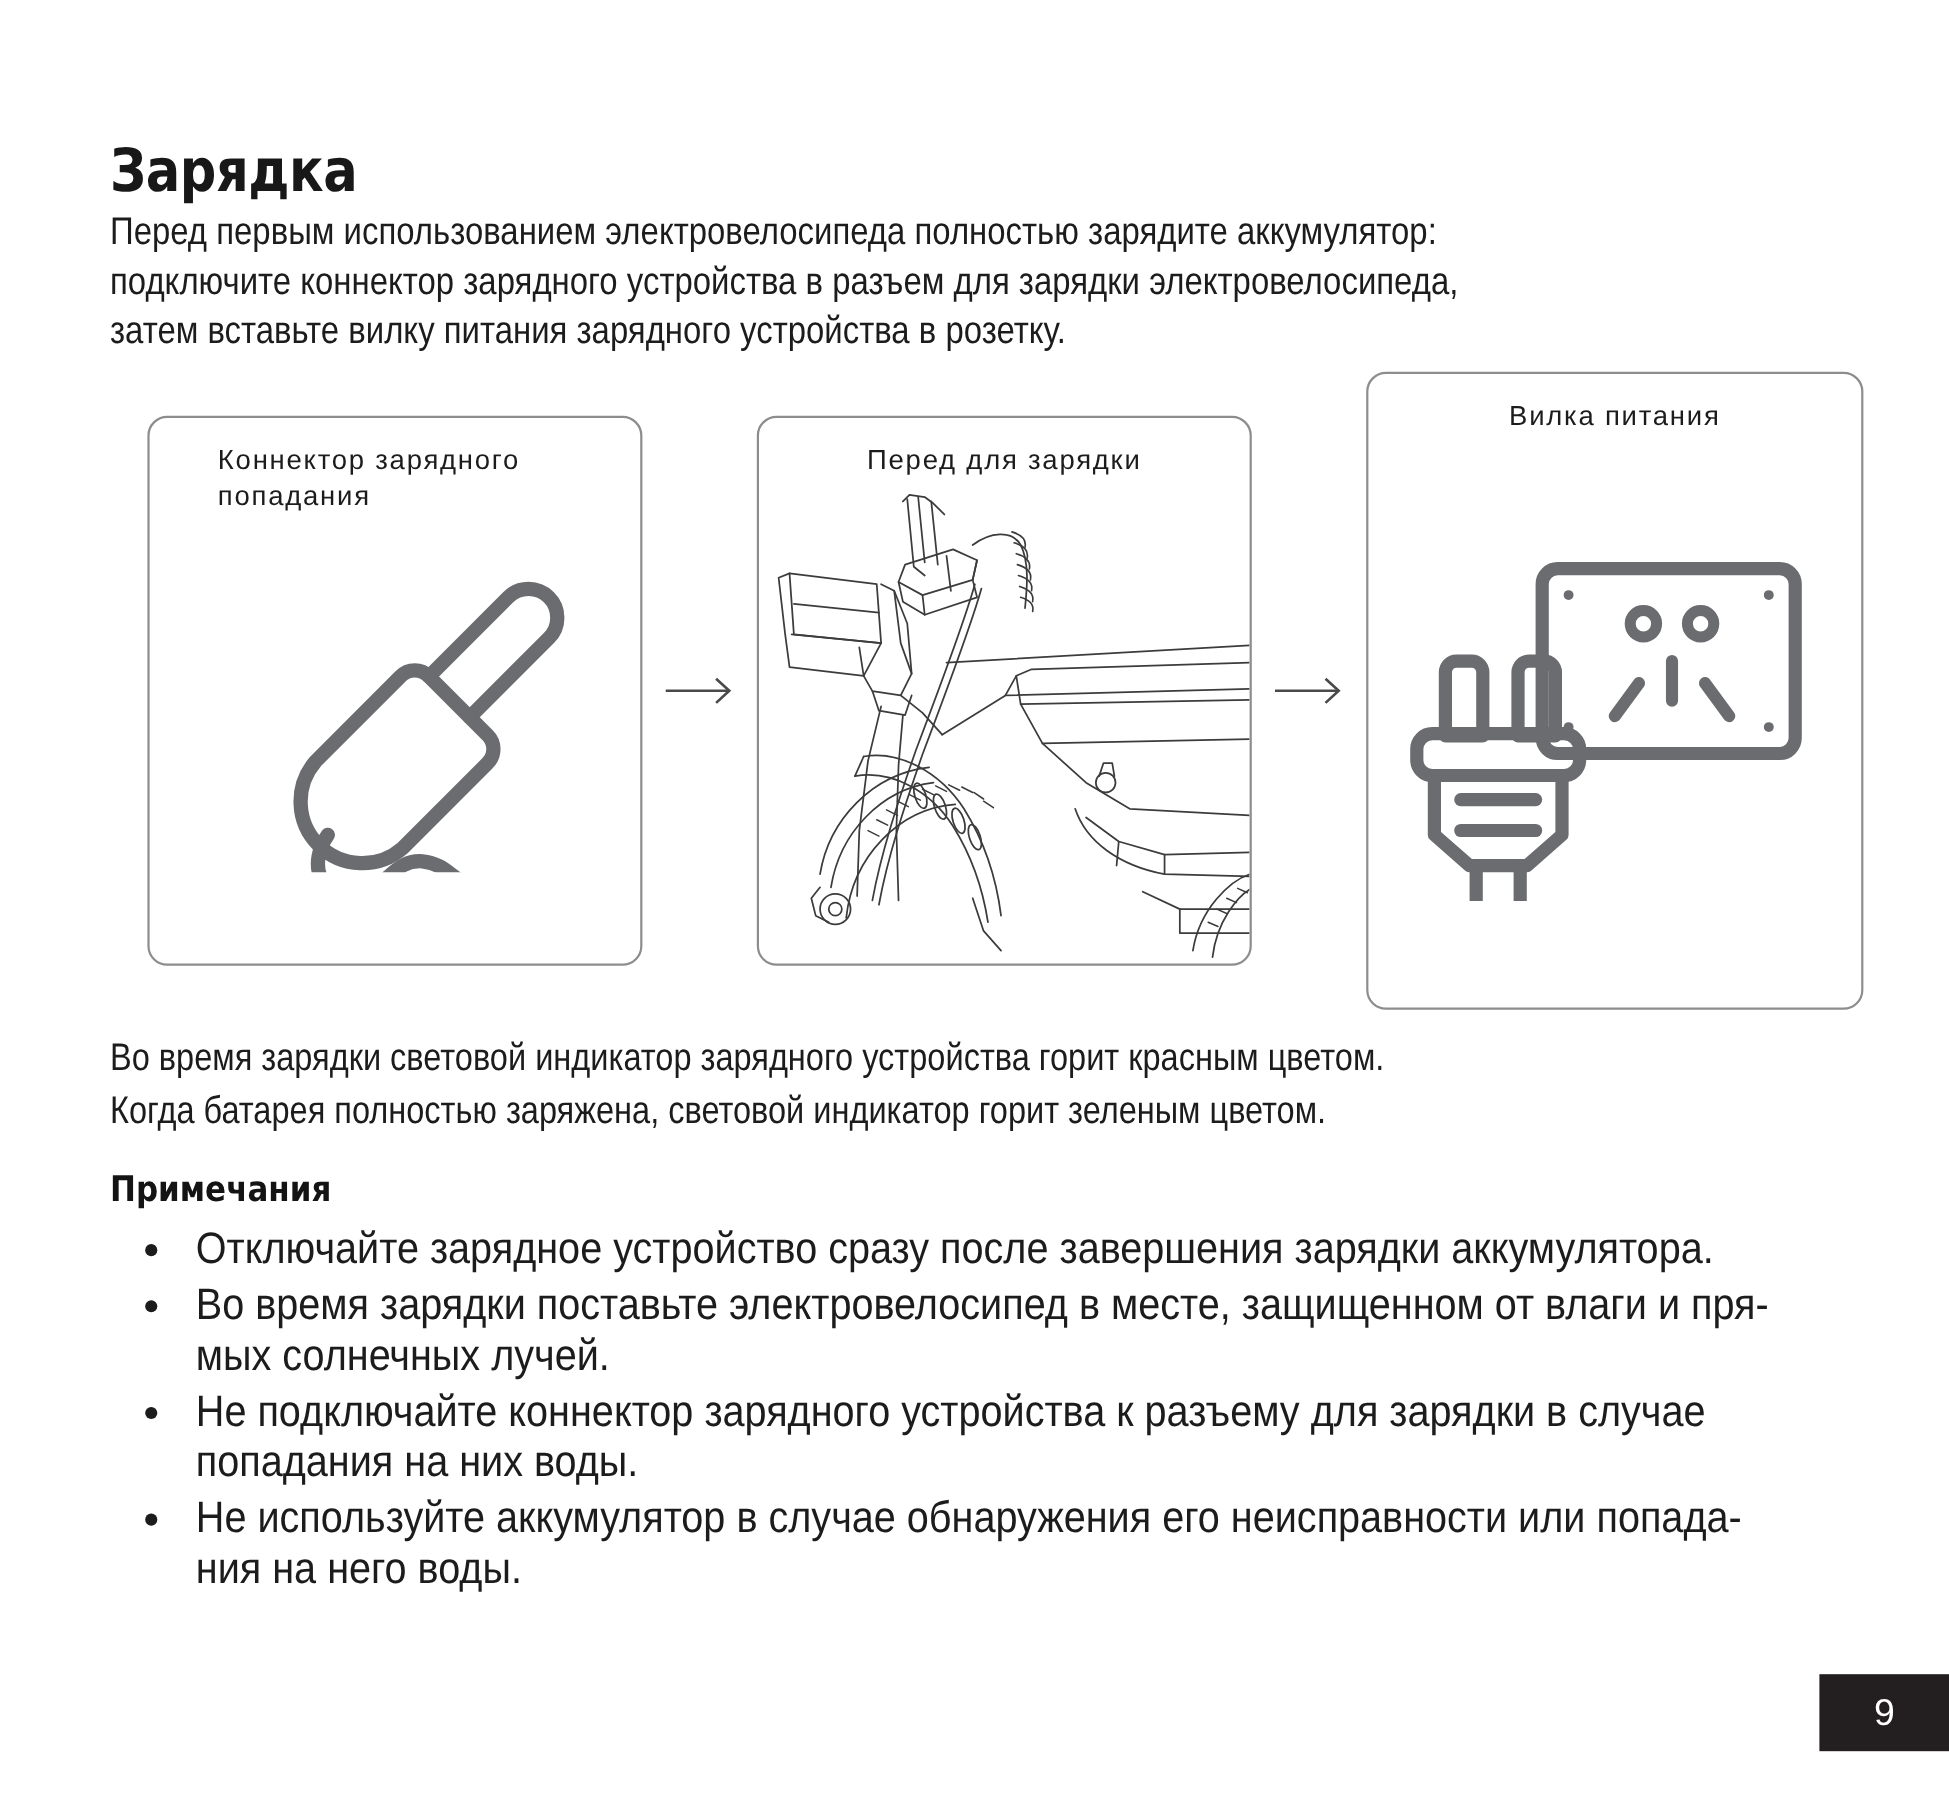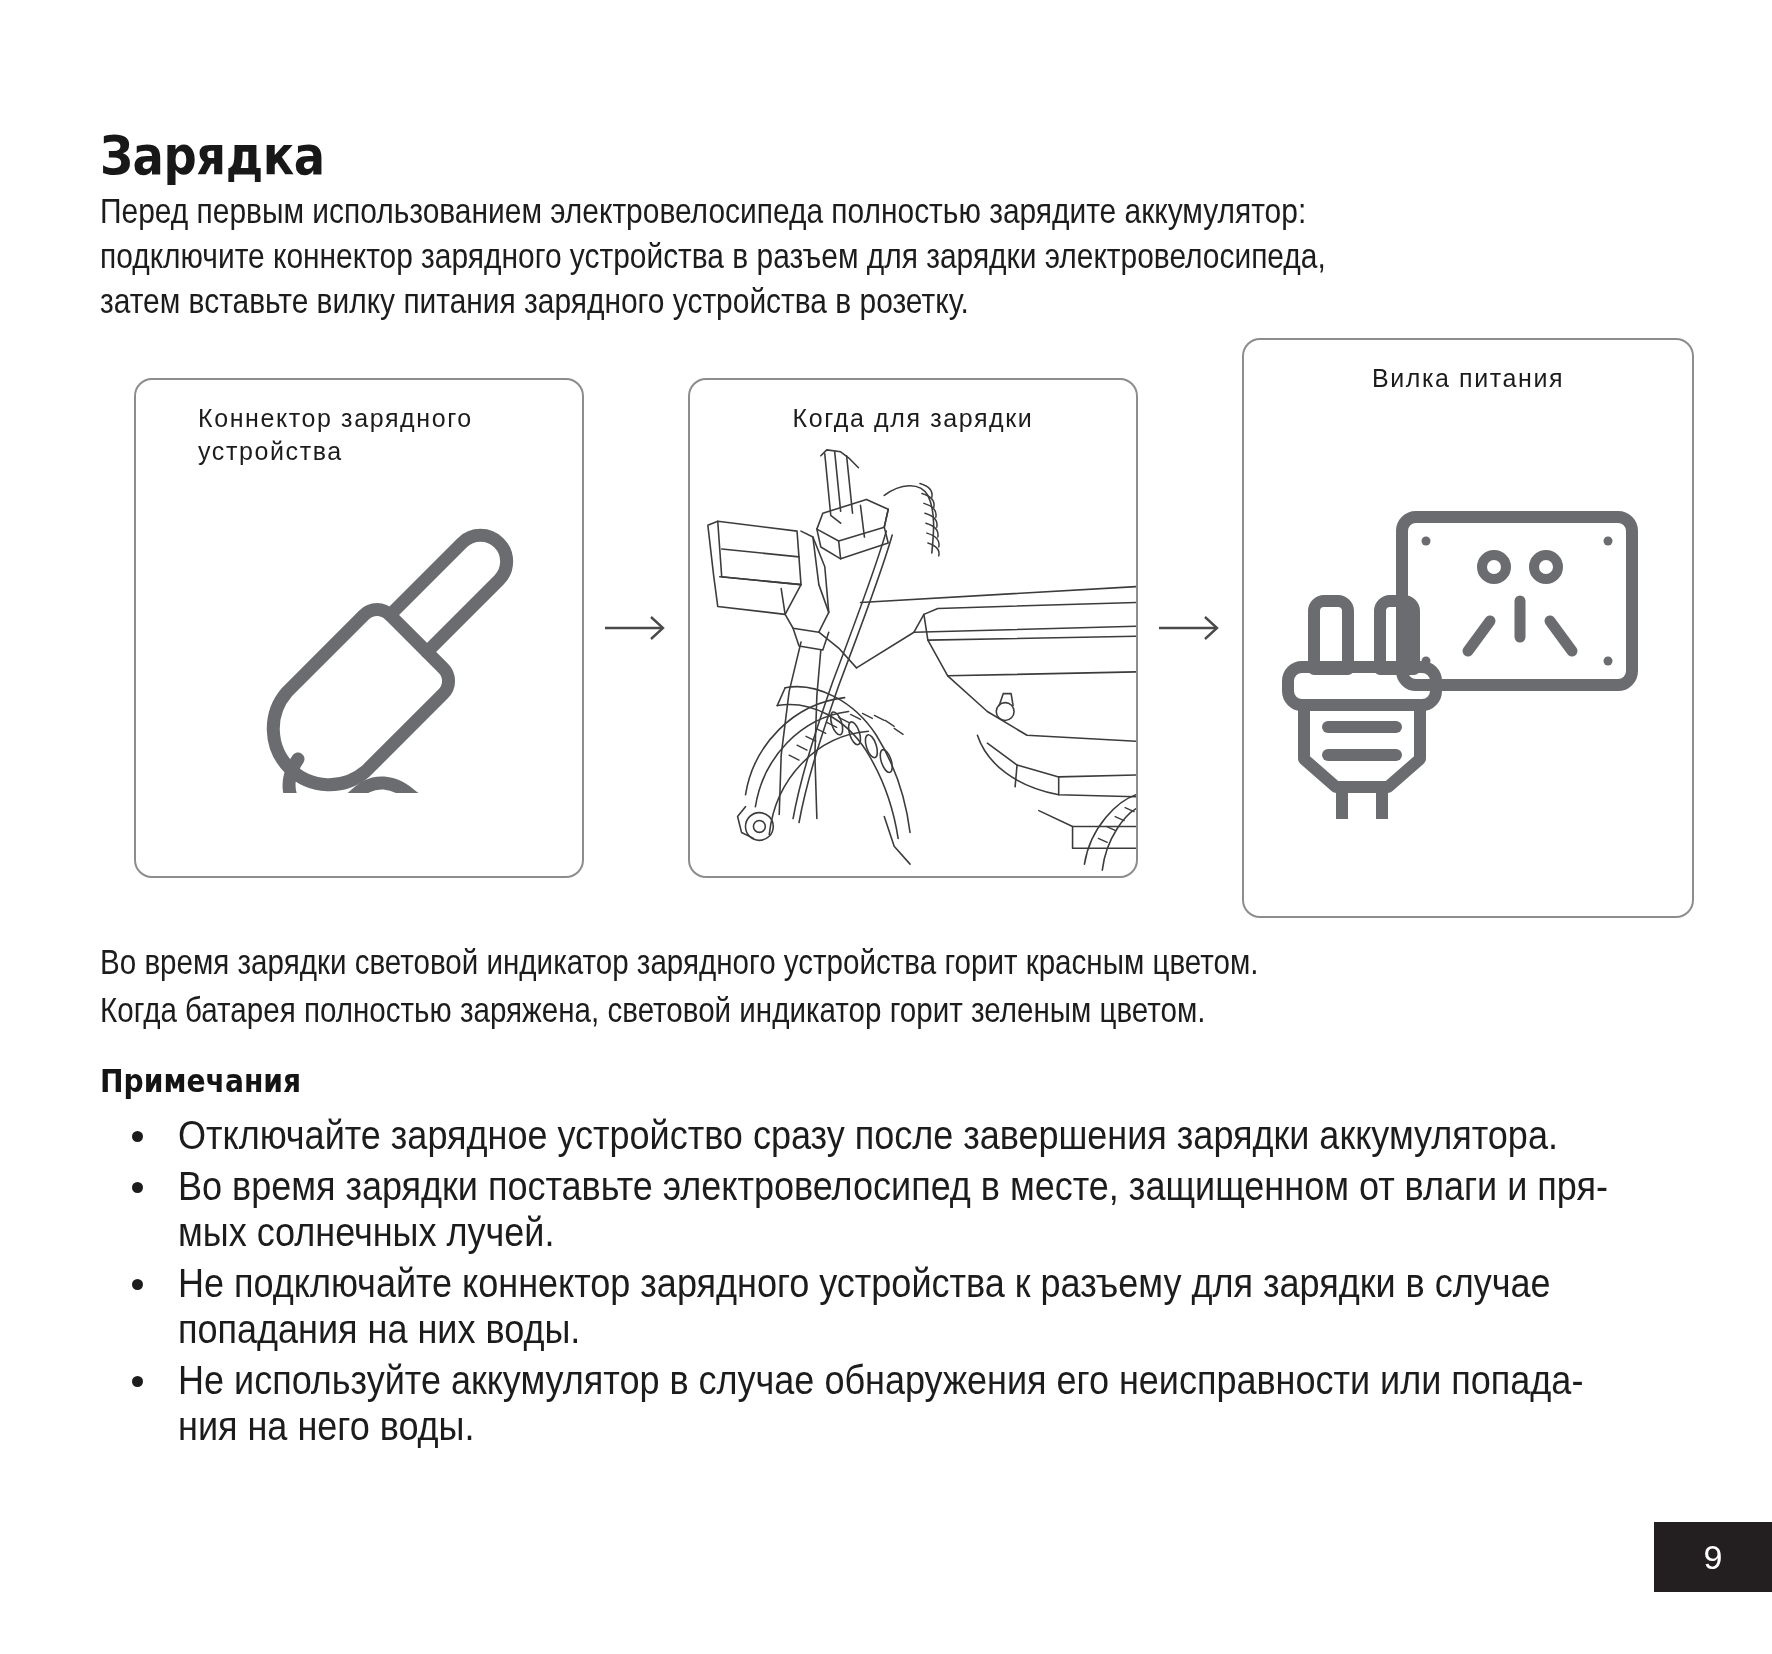--- a/index.html
+++ b/index.html
@@ -202,21 +202,21 @@
     <div>Перед первым использованием электровелосипеда полностью зарядите аккумулятор:</div>
     <div>подключите коннектор зарядного устройства в разъем для зарядки электровелосипеда,</div>
     <div>затем вставьте вилку питания зарядного устройства в розетку.</div>
   </div>
 
   <div class="figure-row">
 
     <div class="fig-box box-1">
       <div class="fig-caption">
         <span>Коннектор  зарядного</span><br>
-        <span>устройства</span>
+        <span>попадания</span>
       </div>
       <div class="icon-wrap">
         <svg width="330" height="330" viewBox="0 0 330 330">
           <g fill="none" stroke="#6b6c70" stroke-width="13" stroke-linecap="round" stroke-linejoin="round">
 
             <path d="M 196 152 L 268 80 a 26 26 0 0 1 37 37 L 233 189"></path>
 
             <path d="M 196 152
                      a 18 18 0 0 0 -26 0
                      L 93 229
@@ -234,21 +234,21 @@
       <svg width="62" height="26" viewBox="0 0 62 26">
         <g fill="none" stroke="#4a4a4a" stroke-width="2.4">
           <line x1="0" y1="13" x2="58" y2="13"></line>
           <polyline points="46,2 58,13 46,24"></polyline>
         </g>
       </svg>
     </div>
 
     <div class="fig-box box-2">
       <div class="fig-caption">
-        <span>Когда для зарядки</span>
+        <span>Перед для зарядки</span>
       </div>
       <div class="icon-wrap">
         <svg width="450" height="440" viewBox="0 0 450 440" style="margin-top:56px">
           <g fill="none" stroke="#3c3c3c" stroke-width="1.6" stroke-linejoin="round" stroke-linecap="round">
 
             <path d="M 132 18 L 138 12 L 152 14 L 160 20 L 170 30"></path>
             <path d="M 136 16 L 142 78 L 152 86"></path>
             <path d="M 146 14 L 152 74"></path>
             <path d="M 158 18 L 164 76"></path>
 

